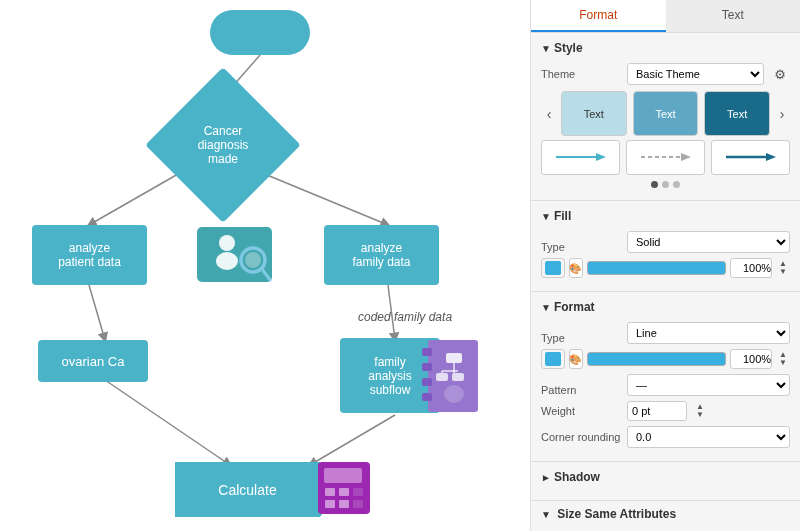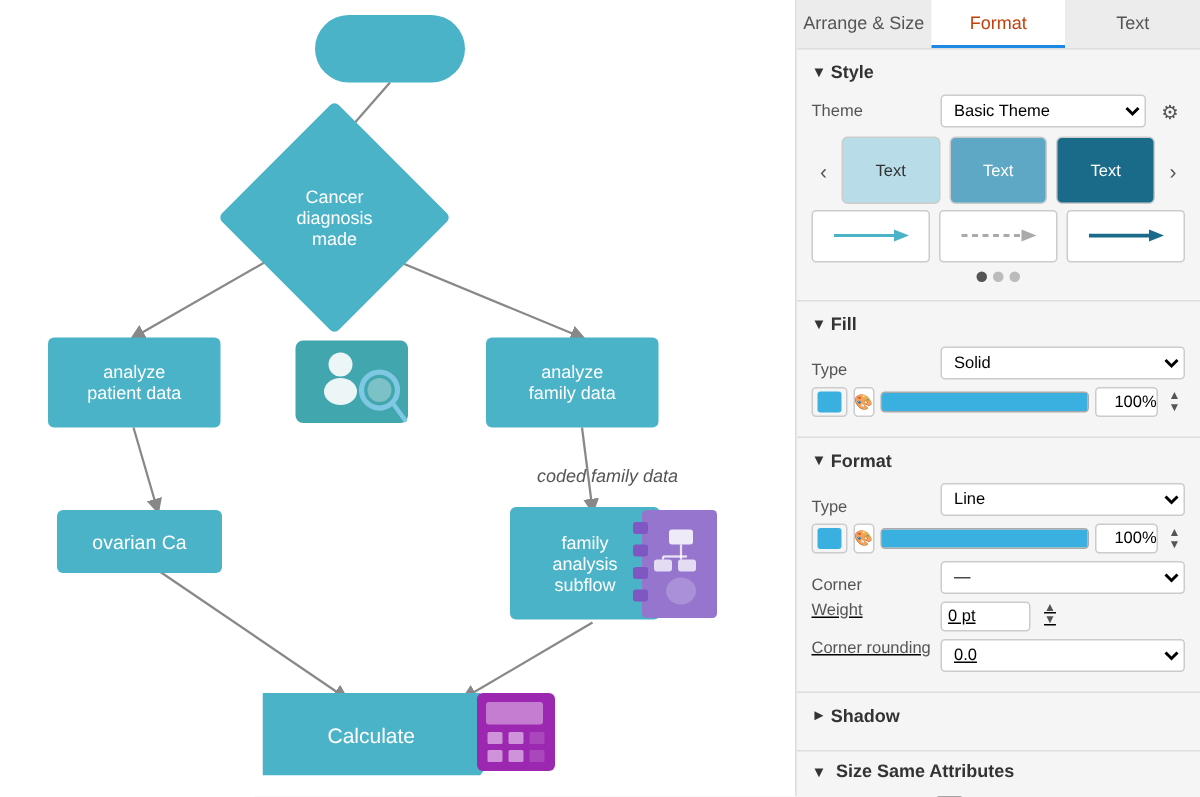--- a/index.html
+++ b/index.html
@@ -238,24 +238,23 @@
       font-size: 8px;
       line-height: 1;
       background: none;
       border: none;
       cursor: pointer;
       color: #555;
     }
 
     .weight-row {
       display: flex;
-      align-items: flex-start;
+      align-items: center;
       gap: 6px;
       margin-bottom: 5px;
-      text-decoration: underline;
     }
     .weight-input {
       width: 60px; height: 20px;
       border: 1px solid #ccc;
       border-radius: 3px;
       font-size: 11px;
       padding: 0 4px;
       background: white;
     }
 
@@ -452,23 +451,20 @@
       <rect x="21" y="38" width="10" height="8" rx="1" fill="#ce93d8"></rect>
       <rect x="35" y="38" width="10" height="8" rx="1" fill="#ab47bc"></rect>
     </svg>
   </div>
 
 </div>
 
 <div id="right-panel">
 
   <div class="panel-tabs">
-    <div class="panel-tab">
-      <span>Arrange &amp; Size</span>
-    </div>
     <div class="panel-tab active">
       <span>Format</span>
     </div>
     <div class="panel-tab">
       <span>Text</span>
     </div>
   </div>
 
   <div class="panel-section">
     <div class="section-header">
@@ -574,21 +570,21 @@
       <div class="opacity-box">
         <span>100%</span>
       </div>
       <div class="stepper">
         <button class="stepper-btn">▲</button>
         <button class="stepper-btn">▼</button>
       </div>
     </div>
 
     <div class="type-row">
-      <span class="type-label">Corner</span>
+      <span class="type-label">Pattern</span>
       <select class="type-select">
         <option value="">—</option>
       </select>
     </div>
 
     <div class="weight-row">
       <span class="type-label">Weight</span>
       <input type="text" class="weight-input" value="0 pt" style="">
       <div class="stepper">
         <button class="stepper-btn">▲</button>

